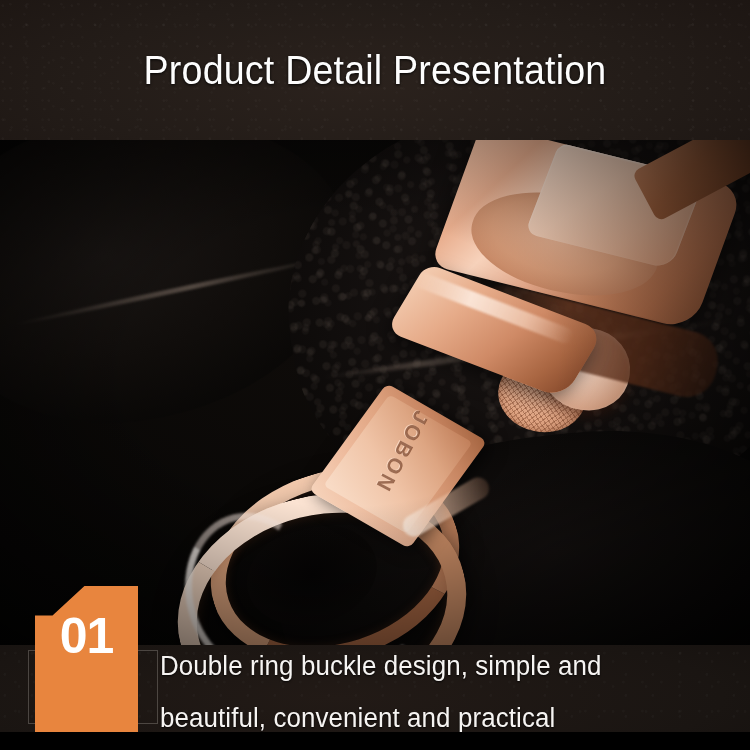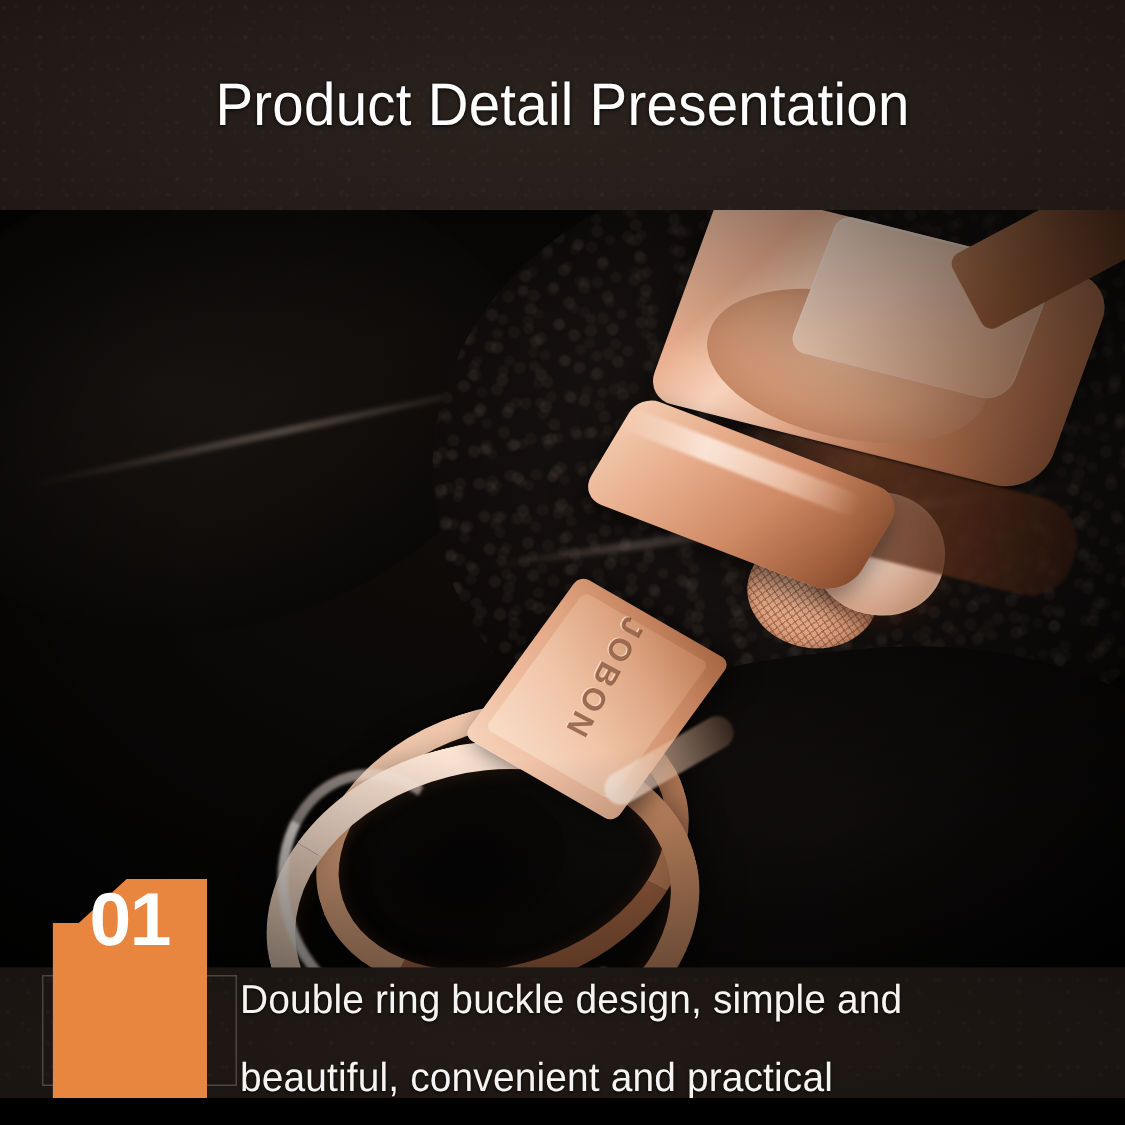--- a/index.html
+++ b/index.html
@@ -365,21 +365,21 @@
   .badge {
     position: absolute;
     left: 35px; top: 586px;
     width: 103px; height: 147px;
     background: #e8853e;
     clip-path: polygon(17% 20%, 48% 0%, 100% 0%, 100% 100%, 0% 100%, 0% 20%);
     z-index: 8;
   }
   .badge-number {
     position: absolute;
-    left: 35px; top: 562px;
+    left: 35px; top: 585px;
     width: 103px; height: 147px;
     display: flex;
     align-items: flex-start;
     justify-content: center;
     padding-top: 22px;
     box-sizing: border-box;
     font-size: 50px;
     font-weight: 700;
     color: #ffffff;
     letter-spacing: -1px;

